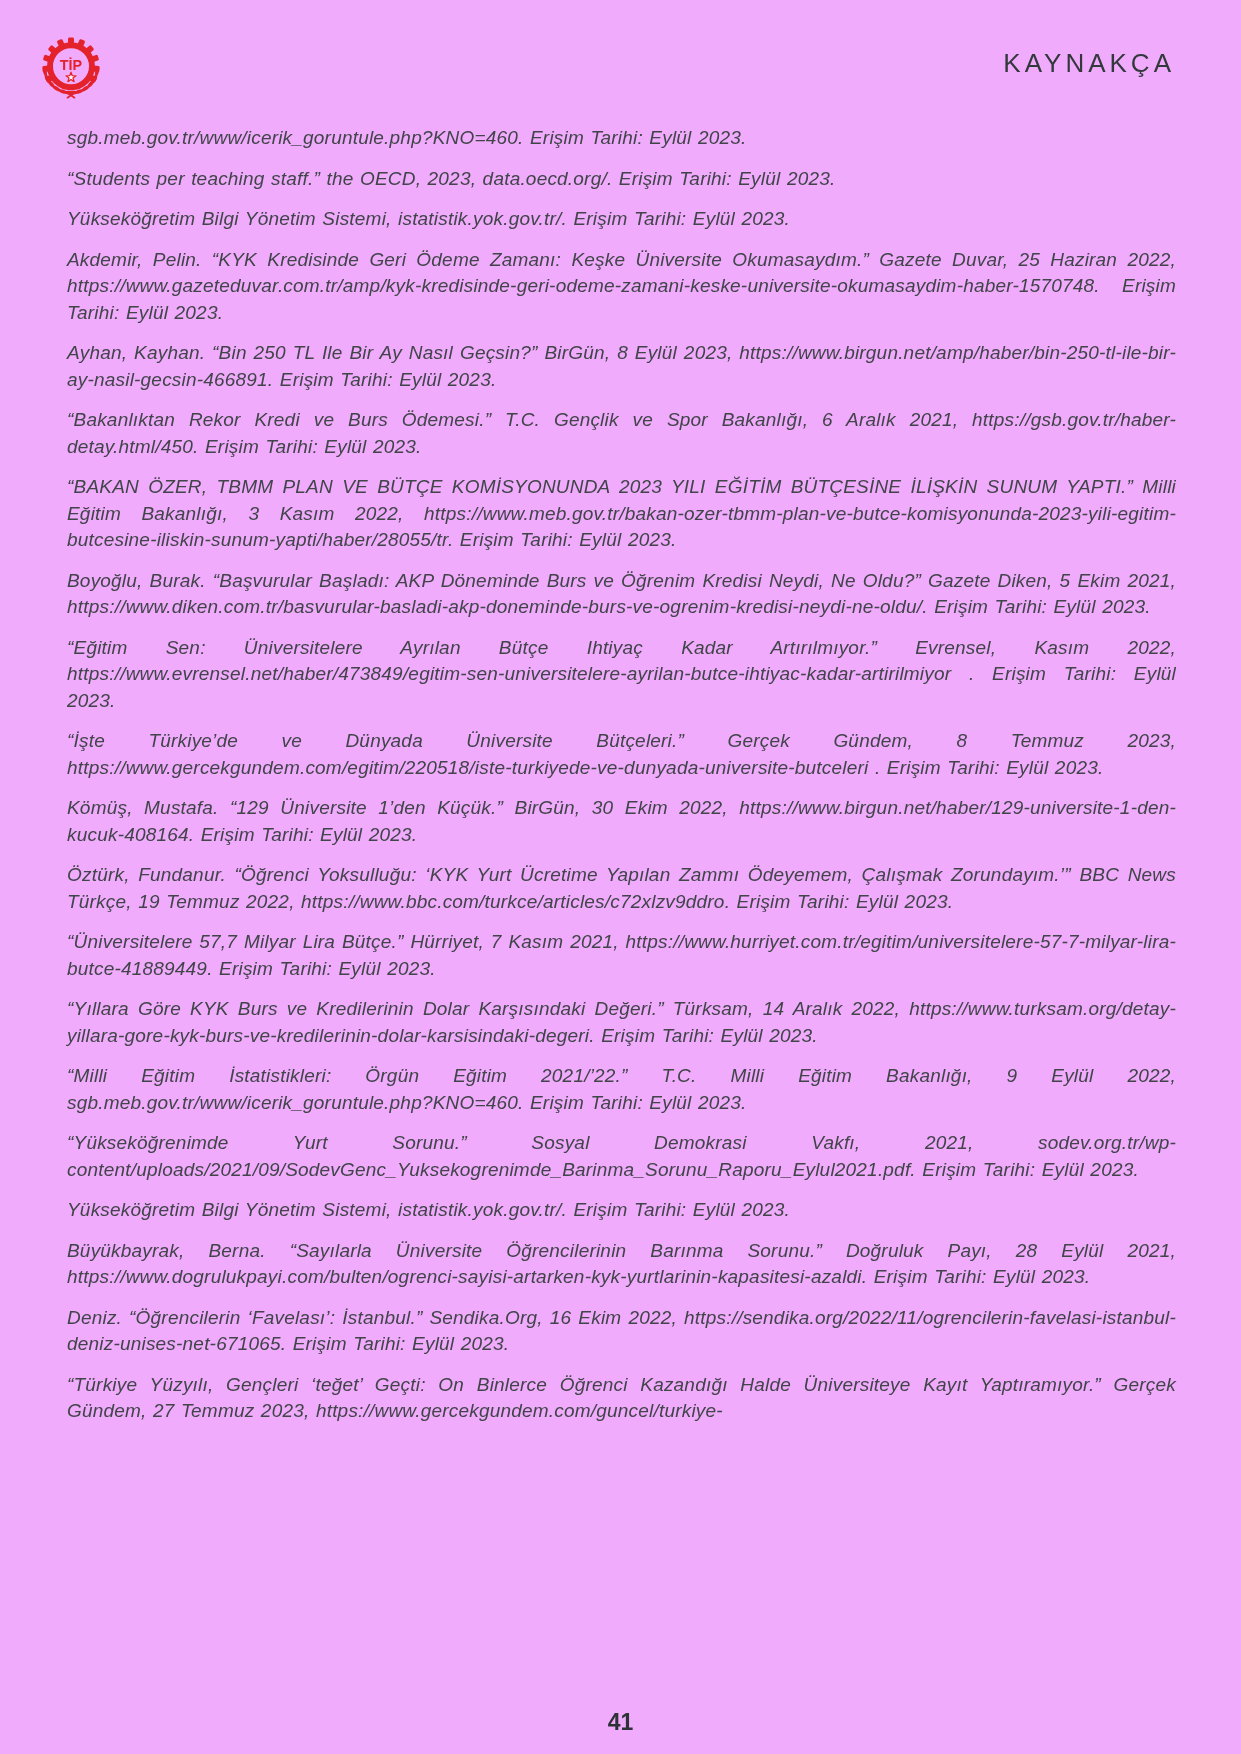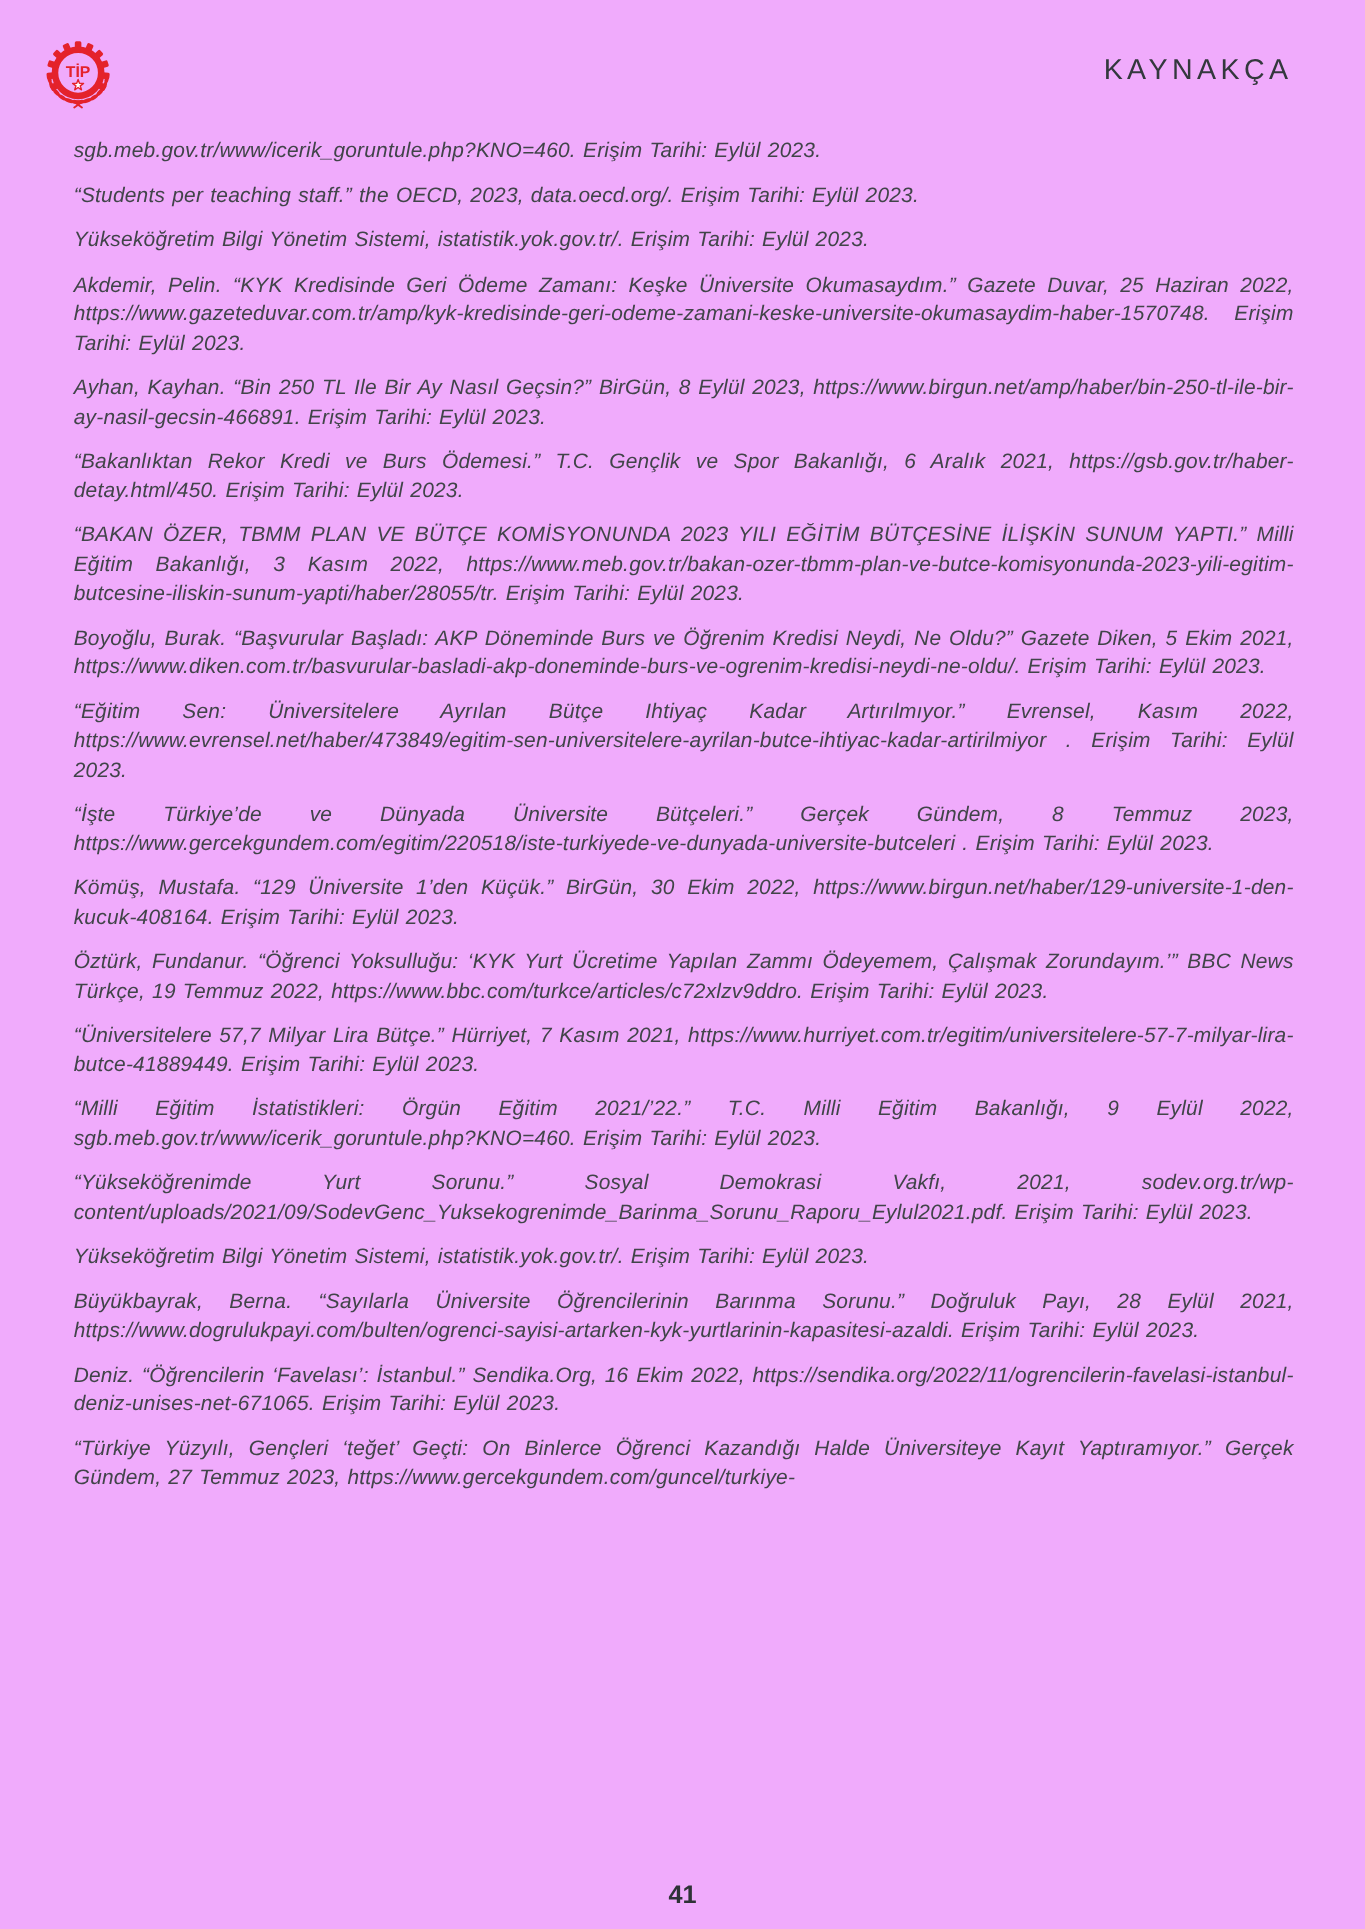--- a/index.html
+++ b/index.html
@@ -118,20 +118,21 @@
       <p class="entry">Akdemir, Pelin. “KYK Kredisinde Geri Ödeme Zamanı: Keşke Üniversite Okumasaydım.” Gazete Duvar, 25 Haziran 2022, https://www.gazeteduvar.com.tr/amp/kyk-kredisinde-geri-odeme-zamani-keske-universite-okumasaydim-haber-1570748. Erişim Tarihi: Eylül 2023.</p>
       <p class="entry">Ayhan, Kayhan. “Bin 250 TL Ile Bir Ay Nasıl Geçsin?” BirGün, 8 Eylül 2023, https://www.birgun.net/amp/haber/bin-250-tl-ile-bir-ay-nasil-gecsin-466891. Erişim Tarihi: Eylül 2023.</p>
       <p class="entry">“Bakanlıktan Rekor Kredi ve Burs Ödemesi.” T.C. Gençlik ve Spor Bakanlığı, 6 Aralık 2021, https://gsb.gov.tr/haber-detay.html/450. Erişim Tarihi: Eylül 2023.</p>
       <p class="entry">“BAKAN ÖZER, TBMM PLAN VE BÜTÇE KOMİSYONUNDA 2023 YILI EĞİTİM BÜTÇESİNE İLİŞKİN SUNUM YAPTI.” Milli Eğitim Bakanlığı, 3 Kasım 2022, https://www.meb.gov.tr/bakan-ozer-tbmm-plan-ve-butce-komisyonunda-2023-yili-egitim-butcesine-iliskin-sunum-yapti/haber/28055/tr. Erişim Tarihi: Eylül 2023.</p>
       <p class="entry">Boyoğlu, Burak. “Başvurular Başladı: AKP Döneminde Burs ve Öğrenim Kredisi Neydi, Ne Oldu?” Gazete Diken, 5 Ekim 2021, https://www.diken.com.tr/basvurular-basladi-akp-doneminde-burs-ve-ogrenim-kredisi-neydi-ne-oldu/. Erişim Tarihi: Eylül 2023.</p>
       <p class="entry">“Eğitim Sen: Üniversitelere Ayrılan Bütçe Ihtiyaç Kadar Artırılmıyor.” Evrensel, Kasım 2022, https://www.evrensel.net/haber/473849/egitim-sen-universitelere-ayrilan-butce-ihtiyac-kadar-artirilmiyor . Erişim Tarihi: Eylül 2023.</p>
       <p class="entry">“İşte Türkiye’de ve Dünyada Üniversite Bütçeleri.” Gerçek Gündem, 8 Temmuz 2023, https://www.gercekgundem.com/egitim/220518/iste-turkiyede-ve-dunyada-universite-butceleri . Erişim Tarihi: Eylül 2023.</p>
       <p class="entry">Kömüş, Mustafa. “129 Üniversite 1’den Küçük.” BirGün, 30 Ekim 2022, https://www.birgun.net/haber/129-universite-1-den-kucuk-408164. Erişim Tarihi: Eylül 2023.</p>
       <p class="entry">Öztürk, Fundanur. “Öğrenci Yoksulluğu: ‘KYK Yurt Ücretime Yapılan Zammı Ödeyemem, Çalışmak Zorundayım.’” BBC News Türkçe, 19 Temmuz 2022, https://www.bbc.com/turkce/articles/c72xlzv9ddro. Erişim Tarihi: Eylül 2023.</p>
       <p class="entry">“Üniversitelere 57,7 Milyar Lira Bütçe.” Hürriyet, 7 Kasım 2021, https://www.hurriyet.com.tr/egitim/universitelere-57-7-milyar-lira-butce-41889449. Erişim Tarihi: Eylül 2023.</p>
+      <p class="entry">“Yıllara Göre KYK Burs ve Kredilerinin Dolar Karşısındaki Değeri.” Türksam, 14 Aralık 2022, https://www.turksam.org/detay-yillara-gore-kyk-burs-ve-kredilerinin-dolar-karsisindaki-degeri. Erişim Tarihi: Eylül 2023.</p>
       <p class="entry">“Milli Eğitim İstatistikleri: Örgün Eğitim 2021/’22.” T.C. Milli Eğitim Bakanlığı, 9 Eylül 2022, sgb.meb.gov.tr/www/icerik_goruntule.php?KNO=460. Erişim Tarihi: Eylül 2023.</p>
       <p class="entry">“Yükseköğrenimde Yurt Sorunu.” Sosyal Demokrasi Vakfı, 2021, sodev.org.tr/wp-content/uploads/2021/09/SodevGenc_Yuksekogrenimde_Barinma_Sorunu_Raporu_Eylul2021.pdf. Erişim Tarihi: Eylül 2023.</p>
       <p class="entry">Yükseköğretim Bilgi Yönetim Sistemi, istatistik.yok.gov.tr/. Erişim Tarihi: Eylül 2023.</p>
       <p class="entry">Büyükbayrak, Berna. “Sayılarla Üniversite Öğrencilerinin Barınma Sorunu.” Doğruluk Payı, 28 Eylül 2021, https://www.dogrulukpayi.com/bulten/ogrenci-sayisi-artarken-kyk-yurtlarinin-kapasitesi-azaldi. Erişim Tarihi: Eylül 2023.</p>
       <p class="entry">Deniz. “Öğrencilerin ‘Favelası’: İstanbul.” Sendika.Org, 16 Ekim 2022, https://sendika.org/2022/11/ogrencilerin-favelasi-istanbul-deniz-unises-net-671065. Erişim Tarihi: Eylül 2023.</p>
       <p class="entry">“Türkiye Yüzyılı, Gençleri ‘teğet’ Geçti: On Binlerce Öğrenci Kazandığı Halde Üniversiteye Kayıt Yaptıramıyor.” Gerçek Gündem, 27 Temmuz 2023, https://www.gercekgundem.com/guncel/turkiye-</p>
     </div>
 
   <div class="page-number">41</div>
 

